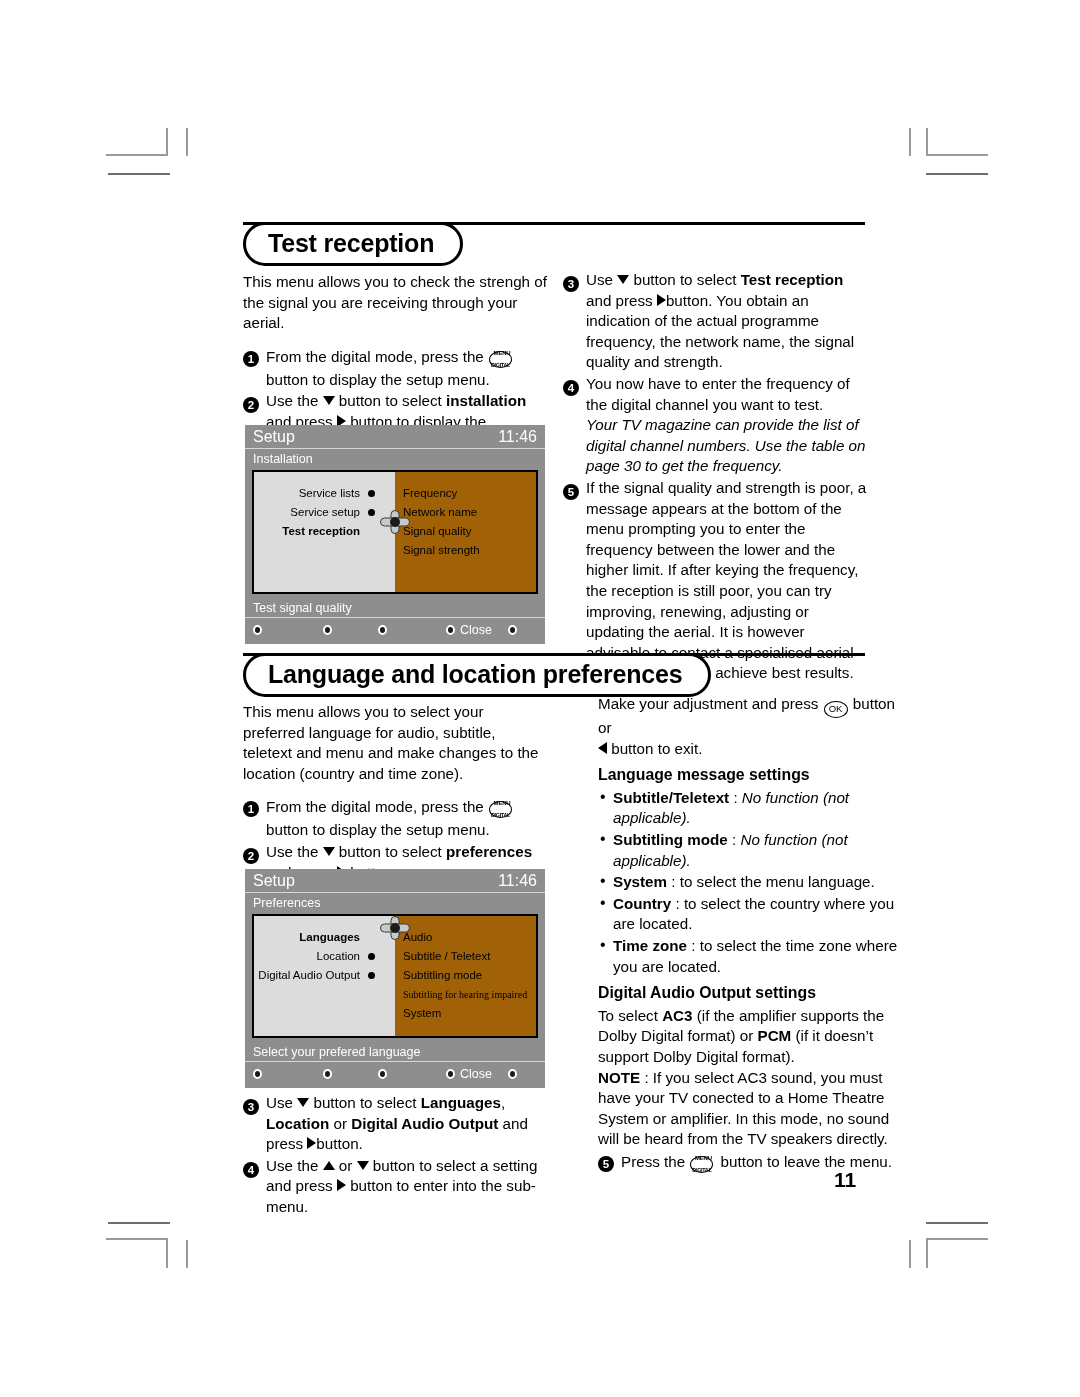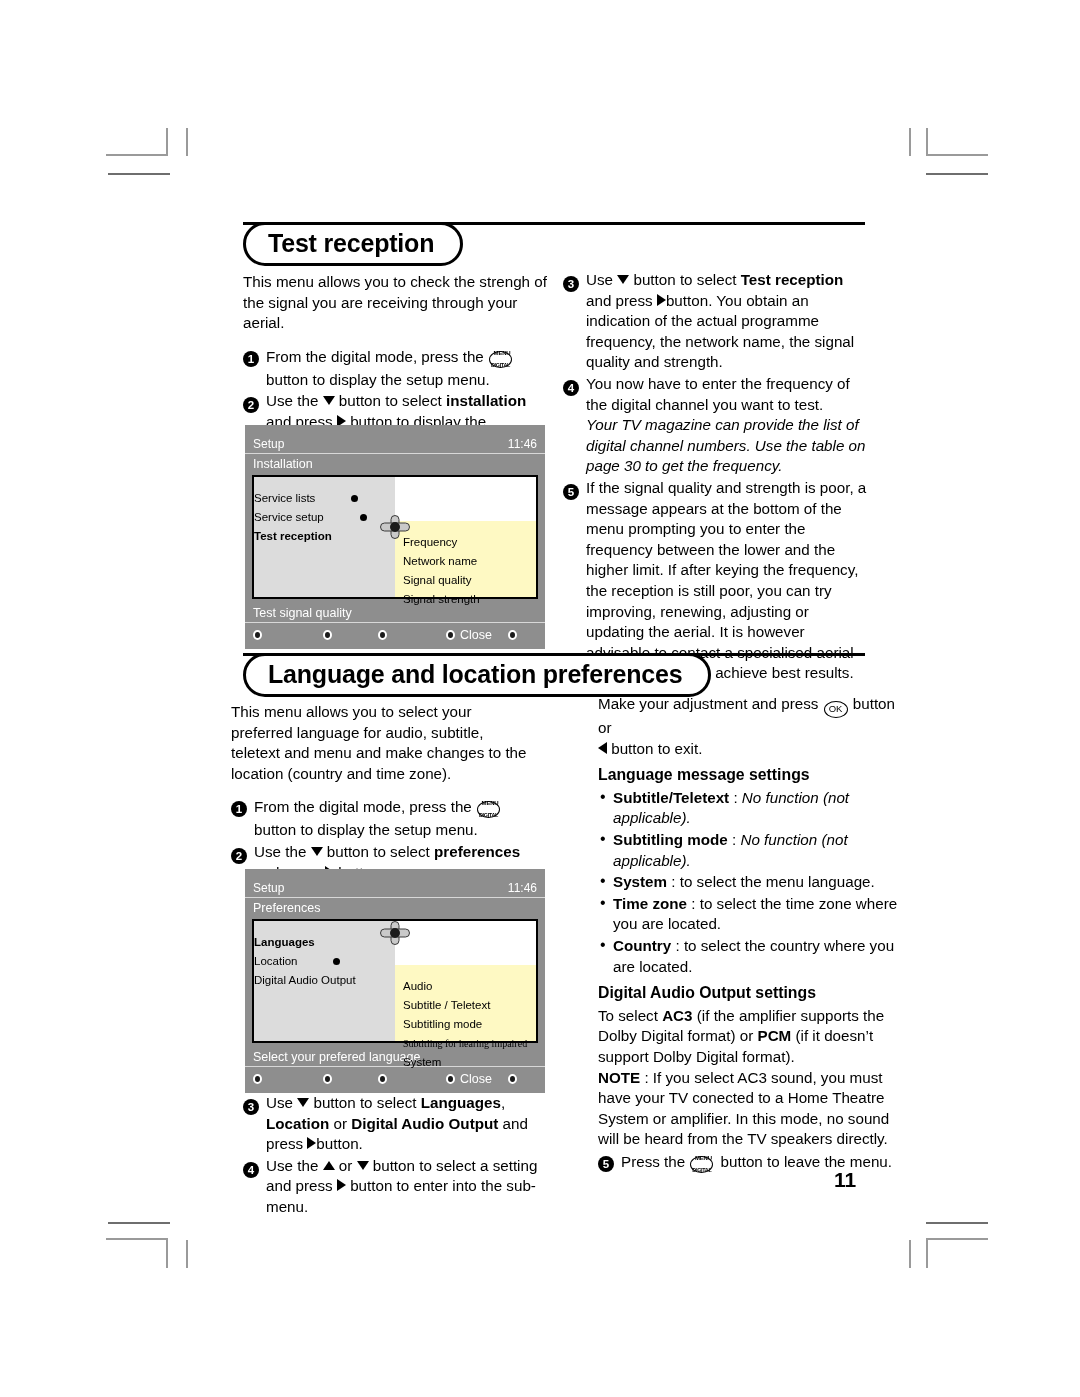--- a/index.html
+++ b/index.html
@@ -71,21 +71,21 @@
 
   
   .col { position: absolute; font-size: 15.2px; line-height: 20.6px; }
   .col p { margin: 0 0 0 0; }
   .col .para { margin-bottom: 11px; }
   .b { font-weight: bold; }
   .i { font-style: italic; }
 
   #col-left-1  { left: 243px; top: 272px;  width: 305px; }
   #col-right-1 { left: 563px; top: 270px;  width: 305px; }
-  #col-left-2  { left: 231px; top: 702px;  width: 305px; }
+  #col-left-2  { left: 243px; top: 702px;  width: 305px; }
   #col-right-2 { left: 563px; top: 694px;  width: 305px; margin-left: 35px; }
   #col-left-3  { left: 243px; top: 1093px; width: 312px; }
 
   
   .step { display: flex; margin-bottom: 1px; }
   .step > .num {
     flex: 0 0 20px;
     margin-right: 3px;
     margin-top: 1px;
   }
@@ -167,22 +167,22 @@
     position: absolute;
     width: 300px;
     background: #8e8e8e;
     font-family: "Liberation Sans", sans-serif;
     color: #ffffff;
   }
   #tv-installation { left: 245px; top: 425px; }
   #tv-preferences  { left: 245px; top: 869px; }
 
   .tv .tv-title {
-    font-size: 12px;
-    padding: 12px 8px 2px 8px;
+    font-size: 16px;
+    padding: 3px 8px 2px 8px;
     display: flex; justify-content: space-between; align-items: baseline;
     border-bottom: 1px solid #d8d8d8;
   }
   .tv .tv-sub {
     font-size: 12.5px;
     padding: 3px 8px 4px 8px;
   }
   .tv .tv-body {
     margin: 0 7px;
     border: 2px solid #000;
@@ -193,34 +193,32 @@
   }
   .tv .tv-left {
     width: 50%;
     background: #dcdcdc;
     color: #000;
     padding-top: 12px;
     box-sizing: border-box;
   }
   .tv .tv-right {
     width: 50%;
-    background: #fef9c3;
+    background: #a16207;
     color: #000;
     padding: 12px 9px 0 8px;
     box-sizing: border-box;
-    margin-top: 44px;
   }
   .tv .lrow {
     font-size: 11.5px;
     height: 19px;
     line-height: 19px;
-    display: flex; align-items: center; 
-    padding-right: 4px;
+    display: flex; align-items: center; justify-content: flex-end;
+    padding-right: 20px;
     white-space: nowrap;
-    gap: 28px;
   }
   .tv .lrow .dot {
     display: inline-block;
     width: 7px; height: 7px;
     background: #000;
     border-radius: 50%;
     margin-left: 8px;
   }
   .tv .rrow {
     font-size: 11.5px;
@@ -410,22 +408,22 @@
     <p id="ll-adjust">Make your adjustment and press <span class="btn-ok">OK</span> button or <br><span class="tri-left"></span> button to exit.</p>
 
     <div class="subhead">Language message settings</div>
     <ul class="blist" id="ll-lang-list">
         <li><span class="b">Subtitle/Teletext</span> : <span class="i">No function (not applicable).</span></li>
         <li><span class="b">Subtitling mode</span> : <span class="i">No function (not applicable).</span></li>
         <li><span class="b">System</span> : <span class="">to select the menu language.</span></li>
       </ul>
 
     <ul class="blist" id="ll-loc-list">
+        <li><span class="b">Country</span> : <span class="">to select the country where you are located.</span></li>
         <li><span class="b">Time zone</span> : <span class="">to select the time zone where you are located.</span></li>
-        <li><span class="b">Country</span> : <span class="">to select the country where you are located.</span></li>
       </ul>
 
     <div class="subhead">Digital Audio Output settings</div>
     <p id="ll-da-body">To select <span class="b">AC3</span> (if the amplifier supports the Dolby Digital format) or <span class="b">PCM</span> (if it doesn’t support Dolby Digital format).<br><span class="b">NOTE</span> : If you select AC3 sound, you must have your TV conected to a Home Theatre System or amplifier. In this mode, no sound will be heard from the TV speakers directly.</p>
     <div id="ll-steps-right">
         <div class="step">
           <div class="num"><span class="numcircle">5</span></div>
           <div class="txt">Press the <span class="btn-digital"><span class="lbl-menu">MENU</span><span class="ring"></span><span class="lbl-digital">DIGITAL</span></span> button to leave the menu.</div>
         </div>
       </div>

